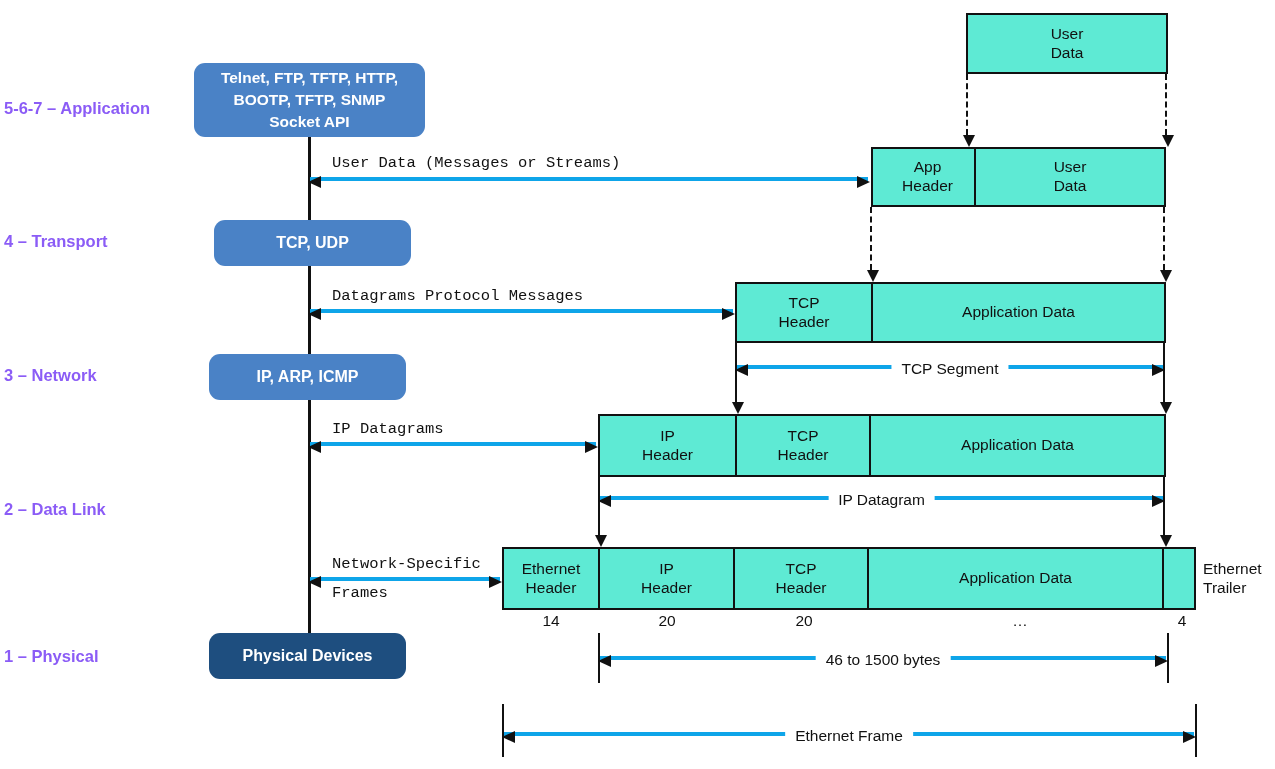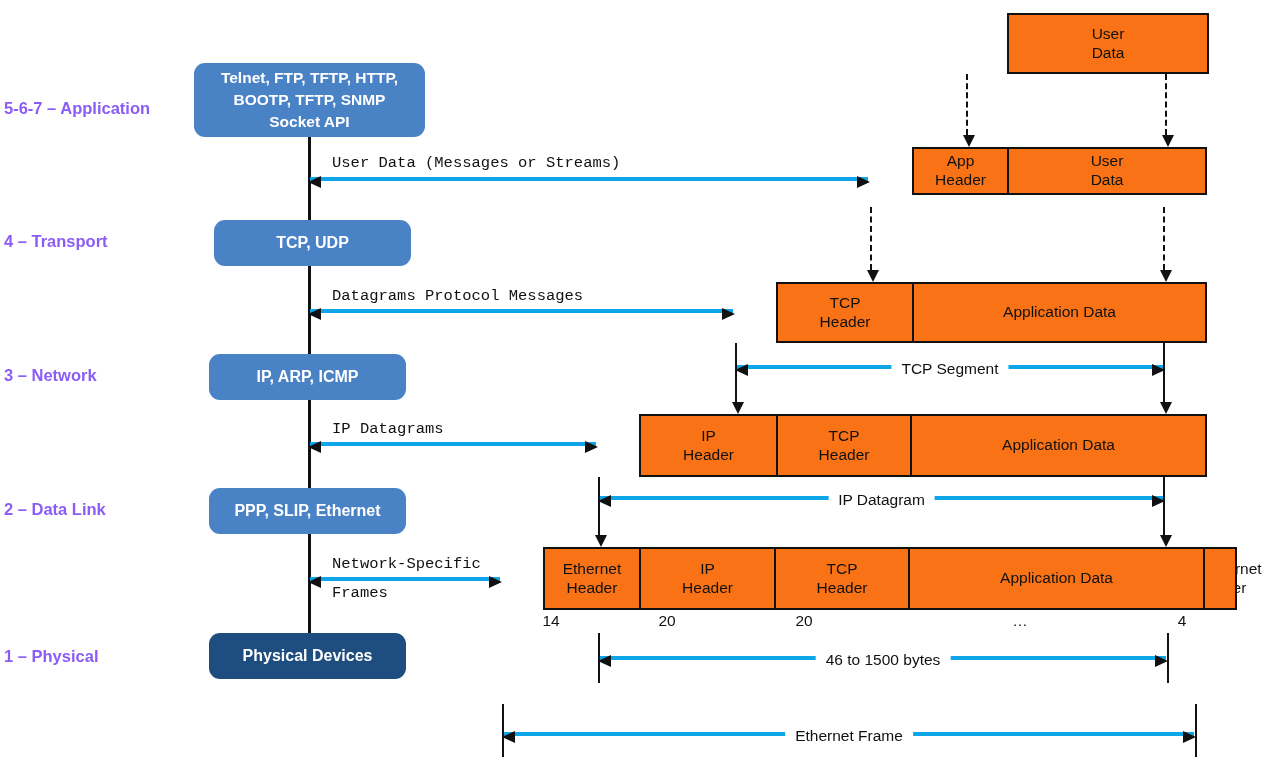--- a/index.html
+++ b/index.html
@@ -12,21 +12,21 @@
   
   .proto {
     position:absolute; background:#4a82c6; color:#fff; font-weight:bold; font-size:16px;
     text-align:center; border-radius:11px; display:flex; align-items:center; justify-content:center;
     white-space:pre-line; line-height:1.4; z-index:3;
   }
   .proto.dark { background:#1e4e7f; }
   
   .spine { position:absolute; left:308px; top:137px; width:3px; height:496px; background:#111; z-index:1; }
   
-  .erow { position:absolute; display:flex; border:2px solid #111; background:#f97316; box-sizing:border-box; z-index:2;margin-left:41px; }
+  .erow { position:absolute; display:flex; border:2px solid #111; background:#5eead4; box-sizing:border-box; z-index:2; }
   .ecell { box-sizing:border-box; display:flex; align-items:center; justify-content:center; text-align:center;
            font-size:15.5px; white-space:pre-line; line-height:1.22; }
   .ecell + .ecell { border-left:2px solid #111; }
   
   .harrow { position:absolute; height:0; border-top:4px solid #0ea5e9; z-index:2; }
   .ah { position:absolute; width:0; height:0; top:-5px; }
   .ah-l { left:-2px;  border-top:6px solid transparent; border-bottom:6px solid transparent; border-right:13px solid #111; }
   .ah-r { right:-2px; border-top:6px solid transparent; border-bottom:6px solid transparent; border-left:13px solid #111; }
   .mlabel { position:absolute; top:-11px; left:50%; transform:translateX(-50%); background:#fff;
             padding:0 10px; font-size:15.5px; white-space:nowrap; line-height:21px; }
@@ -55,21 +55,20 @@
   <div class="layer-label" style="left:4px; top:500px;">2 – Data Link</div>
   <div class="layer-label" style="left:4px; top:647px;">1 – Physical</div>
 
   <div class="spine"></div>
 
   <div class="proto" style="left:194px; top:63px; width:231px; height:74px; font-size:15.5px;">Telnet, FTP, TFTP, HTTP,
 BOOTP, TFTP, SNMP
 Socket API</div>
   <div class="proto" style="left:196px; top:220px; width:197px; height:46px;margin-left:18px;">TCP, UDP</div>
   <div class="proto" style="left:209px; top:354px; width:197px; height:46px;">IP, ARP, ICMP</div>
-  <div class="proto" style="left:209px; top:488px; width:197px; height:46px;">PPP, SLIP, Ethernet</div>
   <div class="proto dark" style="left:209px; top:633px; width:197px; height:46px;">Physical Devices</div>
 
   <div class="alabel" style="left:332px; top:154px;">User Data (Messages or Streams)</div>
   <div class="harrow" style="left:310px; top:177px; width:558px;">
     <i class="ah ah-l"></i>
     <i class="ah ah-r"></i>
   </div>
 
   <div class="alabel" style="left:332px; top:287px;">Datagrams Protocol Messages</div>
   <div class="harrow" style="left:310px; top:309px; width:423px;">
@@ -95,21 +94,21 @@
 Data</div>
   </div>
 
   <div class="vconn dashed" style="left:966px; top:74px; height:61px;">
       <i class="vah"></i>
     </div>
   <div class="vconn dashed" style="left:1165px; top:74px; height:61px;">
       <i class="vah"></i>
     </div>
 
-  <div class="erow" style="left:871px; top:147px; width:295px; height:48px;">
+  <div class="erow" style="left:871px; top:147px; width:295px; height:60px;padding-left:8px;">
     <div class="ecell" style="width:93px;">App
 Header</div>
     <div class="ecell" style="flex:1;">User
 Data</div>
   </div>
 
   <div class="vconn dashed" style="left:870px; top:207px; height:63px;">
       <i class="vah"></i>
     </div>
   <div class="vconn dashed" style="left:1163px; top:207px; height:63px;">

